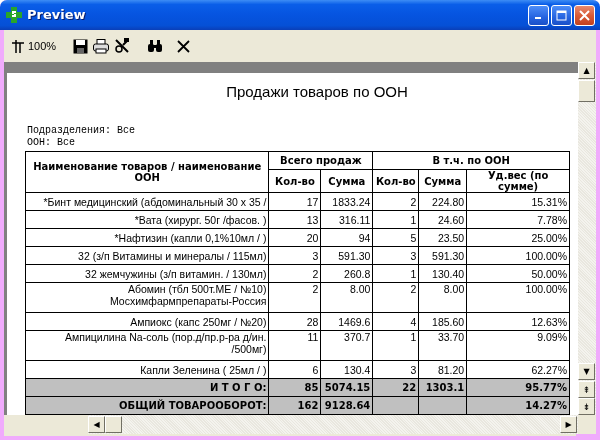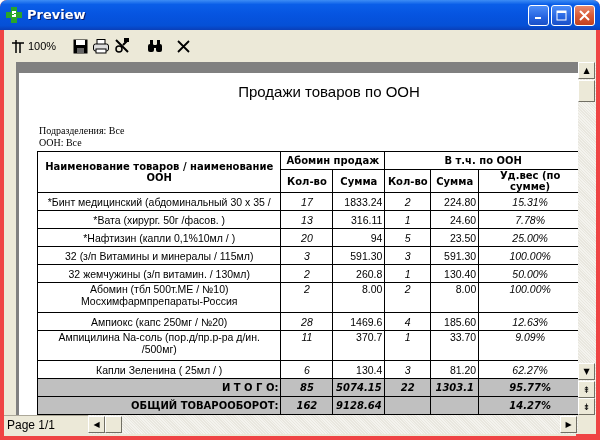--- a/index.html
+++ b/index.html
@@ -1,21 +1,21 @@
 <!DOCTYPE html>
 <html><head>
 <meta charset="utf-8">
 <style>
   * { box-sizing: border-box; margin: 0; padding: 0; }
   html, body { width: 600px; height: 440px; overflow: hidden; background: #fff; }
   body { font-family: "DejaVu Sans", sans-serif; font-size: 11px; }
 
   .window {
     position: absolute; left: 0; top: 0; width: 600px; height: 440px;
-    background: #ef4444;
+    background: #f0abfc;
     border-radius: 7px 7px 0 0;
   }
   .titlebar {
     position: absolute; left: 0; top: 0; width: 600px; height: 30px;
     background: linear-gradient(to bottom, #3d8df5 0%, #0a5ee8 15%, #0654e0 50%, #0550d6 85%, #0a3fb8 100%);
     border-radius: 7px 7px 0 0;
   }
   .title-icon {
     position: absolute; left: 6px; top: 7px; width: 16px; height: 16px;
   }
@@ -41,21 +41,21 @@
   }
   .toolbar {
     position: absolute; left: 0; top: 0; width: 592px; height: 32px;
     background: #ece9d8;
     display: flex; align-items: center;
   }
   .tool { position: absolute; top: 8px; height: 16px; display: flex; align-items: center; }
   .zoom-label { font-size: 11px; color: #000; margin-left: 4px; font-family: "Liberation Sans", sans-serif; }
 
   .doc-area {
-    position: absolute; left: 12px; top: 32px; width: 574px; height: 353px;
+    position: absolute; left: 0; top: 32px; width: 574px; height: 353px;
     background: #808080;
     overflow: hidden;
   }
   .page {
     position: absolute; left: 3px; top: 11px; width: 580px; height: 400px;
     background: #fff;
   }
   .vscroll {
     position: absolute; left: 574px; top: 32px; width: 18px; height: 353px;
     background: repeating-linear-gradient(45deg, #f4f3ee 0 1px, #e9e7df 1px 2px);
@@ -80,34 +80,34 @@
 
   .rtitle {
     position: absolute; left: 0; top: 10px; width: 580px; text-align: center;
     font-family: "Liberation Sans", sans-serif; font-size: 15px; padding-left: 40px;
   }
   .rperiod {
     position: absolute; left: 0; top: 34px; width: 580px; text-align: center;
     font-family: "Liberation Sans", sans-serif; font-size: 12px; padding-left: 50px;
   }
   .rmeta {
-    position: absolute; left: 20px; font-family: Liberation Serif, serif; font-size: 10px;
+    position: absolute; left: 20px; font-family: Liberation Mono, monospace; font-size: 10px;
   }
   table.report {
     position: absolute; left: 18px; top: 78px; width: 545px;
     border-collapse: collapse;
     font-family: "Liberation Sans", sans-serif; font-size: 10.5px;
   }
   table.report td, table.report th {
     border: 1px solid #000; padding: 0 2px; height: 18px; vertical-align: middle;
   }
   table.report th { font-weight: bold; font-family: "DejaVu Sans", sans-serif; font-size: 10px; text-align: center; }
-  td.c { text-align: center; font-style: italic; }
+  td.c { text-align: right; }
   td.r { text-align: right; }
-  td.name { text-align: center; }
+  td.name { text-align: right; }
   tr.tall td { height: 30px; vertical-align: top; }
   tr.total td { background: #c0c0c0; font-weight: bold; font-family: "DejaVu Sans", sans-serif; font-size: 10px; }
   tr.total td.label { text-align: right; }
 </style>
 </head>
 <body>
 
 <div class="window">
   <div class="titlebar">
     <svg class="title-icon" viewBox="0 0 16 16">
@@ -190,21 +190,21 @@
             <col style="width:244px">
               <col style="width:52px">
               <col style="width:52px">
               <col style="width:46px">
               <col style="width:48px">
               <col style="width:103px">
           </colgroup>
           <tbody>
               <tr>
             <th rowspan="2">Наименование товаров / наименование ООН</th>
-            <th colspan="2">Абомин продаж</th>
+            <th colspan="2">Всего продаж</th>
             <th colspan="3">В т.ч. по ООН</th>
           </tr>
           <tr>
             <th>Кол-во</th>
             <th>Сумма</th>
             <th>Кол-во</th>
             <th>Сумма</th>
             <th>Уд.вес (по сумме)</th>
           </tr>
 
@@ -311,23 +311,20 @@
         <span>▼</span>
       </div>
       <div class="sbtn" style="left:0;top:319px;">
         <span style="font-size:9px;">⇞</span>
       </div>
       <div class="sbtn" style="left:0;top:336px;">
         <span style="font-size:9px;">⇟</span>
       </div>
     </div>
 
-    <div class="statusbar">
-      <span>Page 1/1</span>
-    </div>
     <div class="hscroll">
       <div class="sbtn" style="left:0;top:1px;">
         <span>◀</span>
       </div>
       <div class="sbtn" style="left:17px;top:1px;width:17px;"></div>
       <div class="sbtn" style="left:472px;top:1px;">
         <span>▶</span>
       </div>
     </div>
     <div class="corner"></div>

